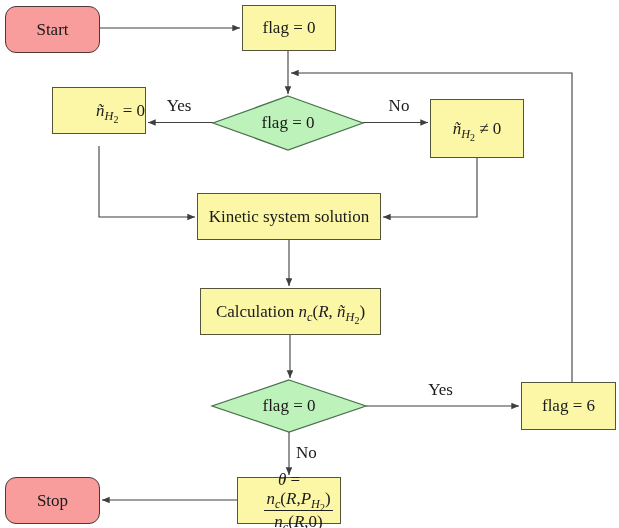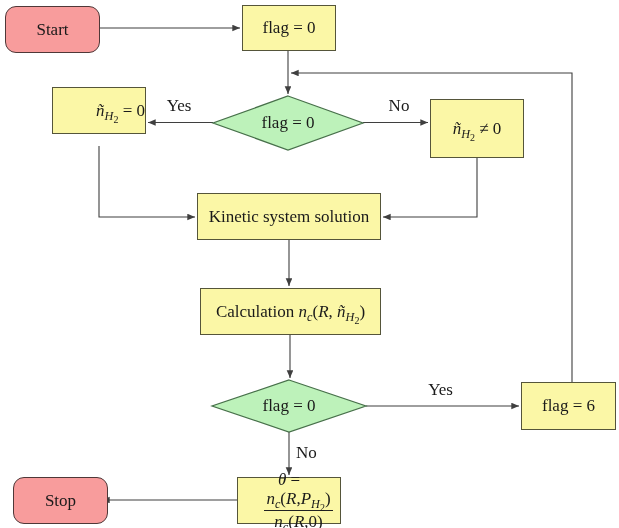--- a/index.html
+++ b/index.html
@@ -106,21 +106,21 @@
     <span>flag = 6</span>
   </div>
 
   <div class="node process" style="left:237px; top:477px; width:104px; height:47px;">
     <span><span class="mi theta-lhs">θ</span><span class="theta-lhs"> = </span><span class="frac">
           <span class="num"><span class="mi">n</span><sub class="mi">c</sub><span>(</span><span class="mi">R</span><span>,</span><span class="mi">P</span><sub><span class="mi">H</span><sub class="mn">2</sub></sub><span>)</span></span>
           <span class="den"><span class="mi">n</span><sub class="mi">c</sub><span>(</span><span class="mi">R</span><span>,0)</span></span>
         </span></span>
   </div>
 
-  <div class="node terminal" style="left:5px; top:477px; width:95px; height:47px;margin-left:8px;">
+  <div class="node terminal" style="left:5px; top:477px; width:95px; height:47px;">
     <span>Stop</span>
   </div>
 
   <div class="edge-label" style="left:158px; top:96px; width:42px; text-align:center;">Yes</div>
   <div class="edge-label" style="left:378px; top:96px; width:42px; text-align:center;">No</div>
   <div class="edge-label" style="left:418px; top:380px; width:45px; text-align:center;">Yes</div>
   <div class="edge-label" style="left:296px; top:443px; width:40px; text-align:left;">No</div>
 
 </div>
 

